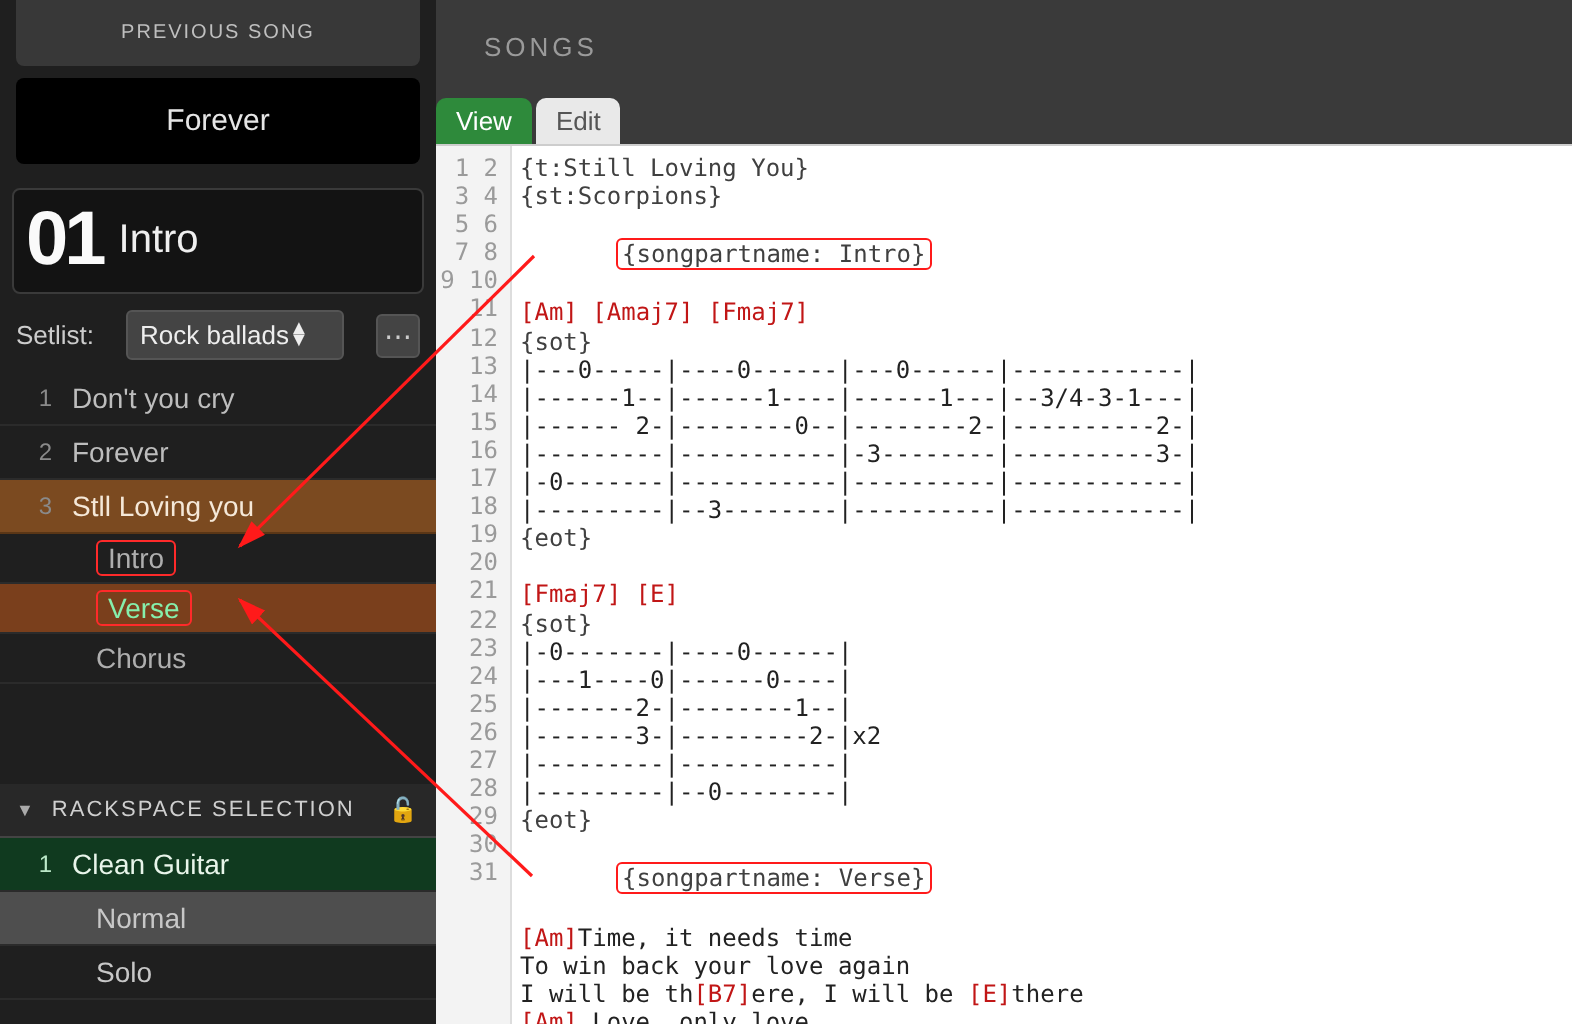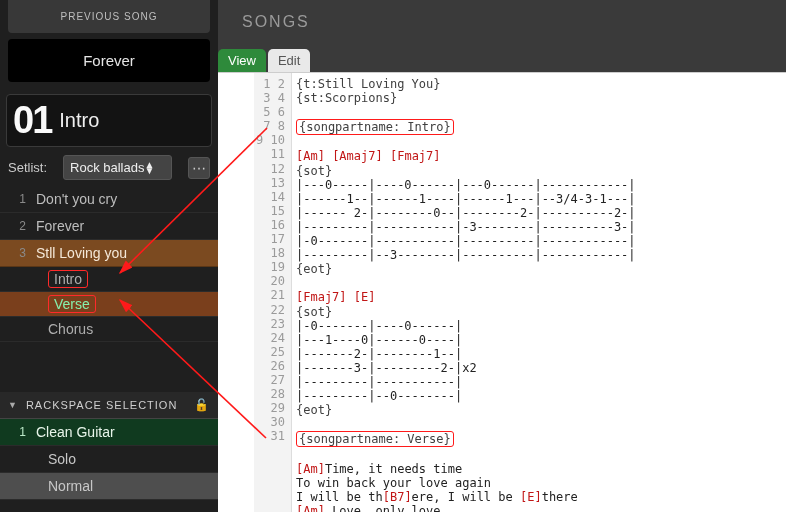--- a/index.html
+++ b/index.html
@@ -153,21 +153,21 @@
     display: flex; flex-direction: column;
   }
   .editor-top {
     height: 72px;
     background: #3a3a3a;
     display: flex; flex-direction: column;
     justify-content: flex-end;
   }
   .songs-label {
     color: #9a9a9a;
-    font-size: 16px;
+    font-size: 13px;
     letter-spacing: 2px;
     padding: 0 0 18px 24px;
   }
   .tab-row {
     display: flex;
   }
   .tab {
     padding: 4px 10px;
     font-size: 13px;
     border-radius: 5px 5px 0 0;
@@ -184,34 +184,33 @@
   .gutter {
     width: 38px;
     background: #f3f3f3;
     border-right: 1px solid #ddd;
     color: #9a9a9a;
     font-family: Menlo, Consolas, monospace;
     font-size: 12px;
     text-align: right;
     padding: 4px 6px 0 0;
     line-height: 14.1px;
-    margin-left: 36px;
   }
   .code {
     flex: 1;
     font-family: Menlo, Consolas, monospace;
     font-size: 12px;
     line-height: 14.1px;
     padding: 4px 0 0 4px;
     white-space: pre;
     color: #222;
   }
   .c-blue { color: #404040; }
   .c-red  { color: #c11616; }
-  .box-red { border: 1.5px solid #ff1a1a; border-radius: 3px; padding: 0 2px; display: inline-block; }
+  .box-red { border: 1.5px solid #ff1a1a; border-radius: 3px; padding: 0 2px; display: inline-block; margin-left: 48px; }
 
   
   svg.overlay {
     position: absolute; left: 0; top: 0;
     width: 786px; height: 512px;
     pointer-events: none;
   }
 </style>
 </head>
 <body>
@@ -263,25 +262,25 @@
 
   <div class="section-header">
     <span class="tri">▼</span>
     <span>RACKSPACE SELECTION</span>
     <span class="lock">🔓</span>
   </div>
   <div class="rack-item active">
     <span class="idx">1</span>
     <span>Clean Guitar</span>
   </div>
+  <div class="var-item sel">
+    <span>Normal</span>
+  </div>
   <div class="var-item">
     <span>Solo</span>
-  </div>
-  <div class="var-item sel">
-    <span>Normal</span>
   </div>
 </div>
 
 <div class="editor">
   <div class="editor-top">
     <div class="songs-label">SONGS</div>
     <div class="tab-row">
       <div class="tab view">View</div>
       <div class="tab edit">Edit</div>
     </div>

